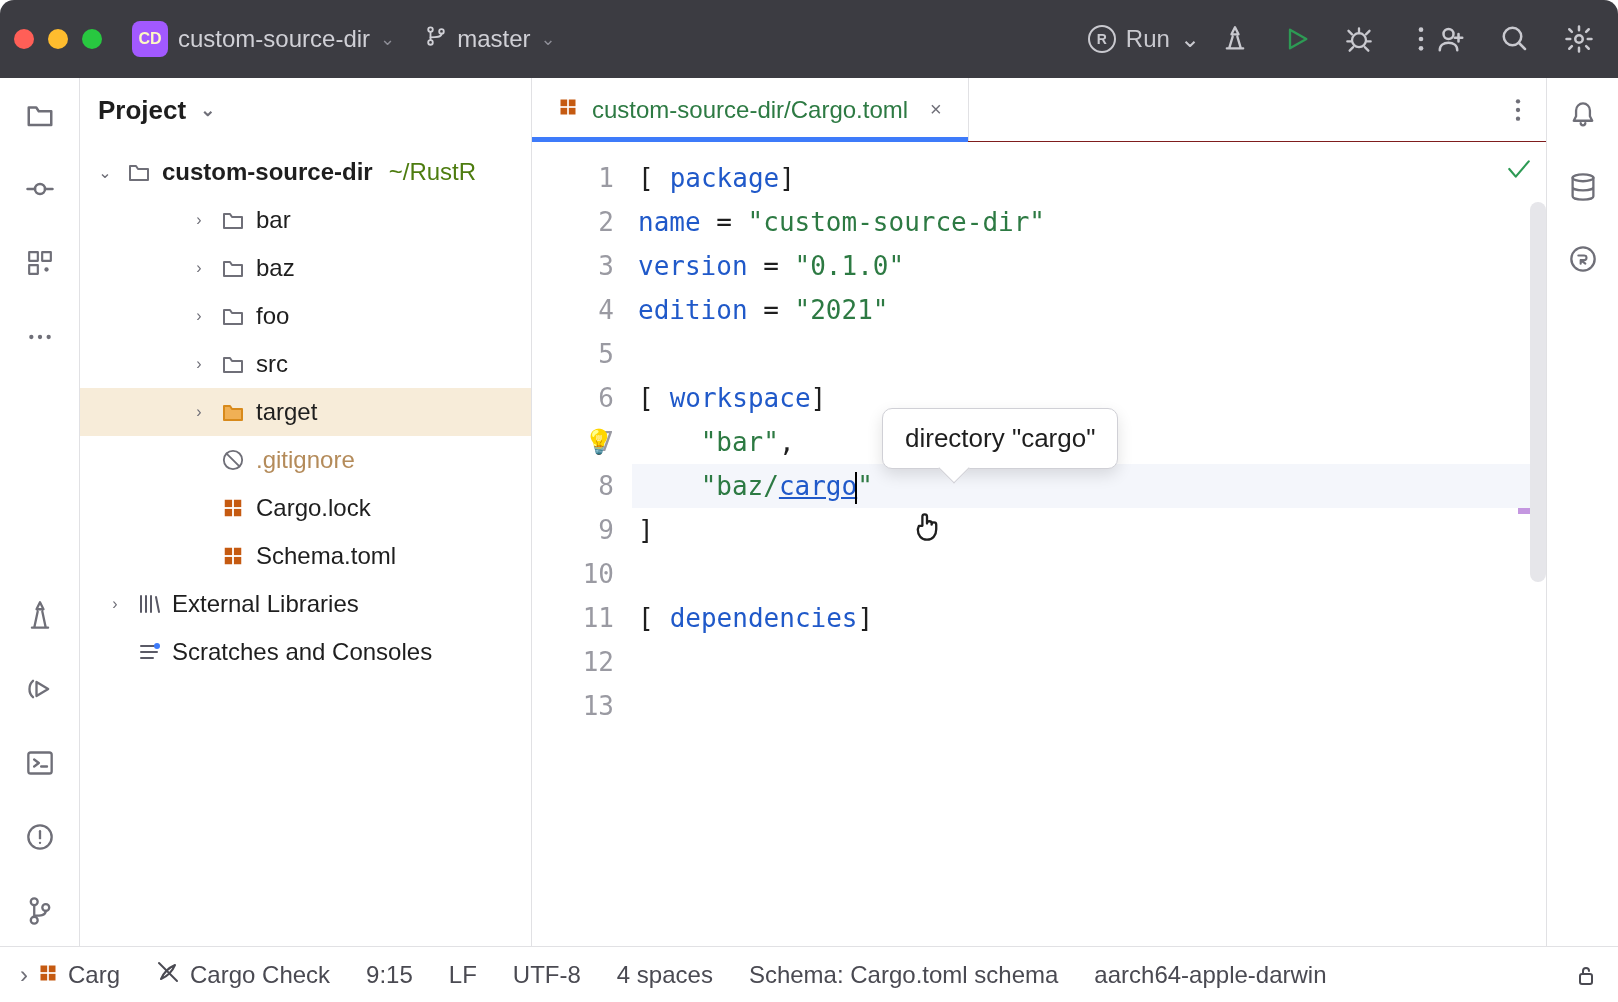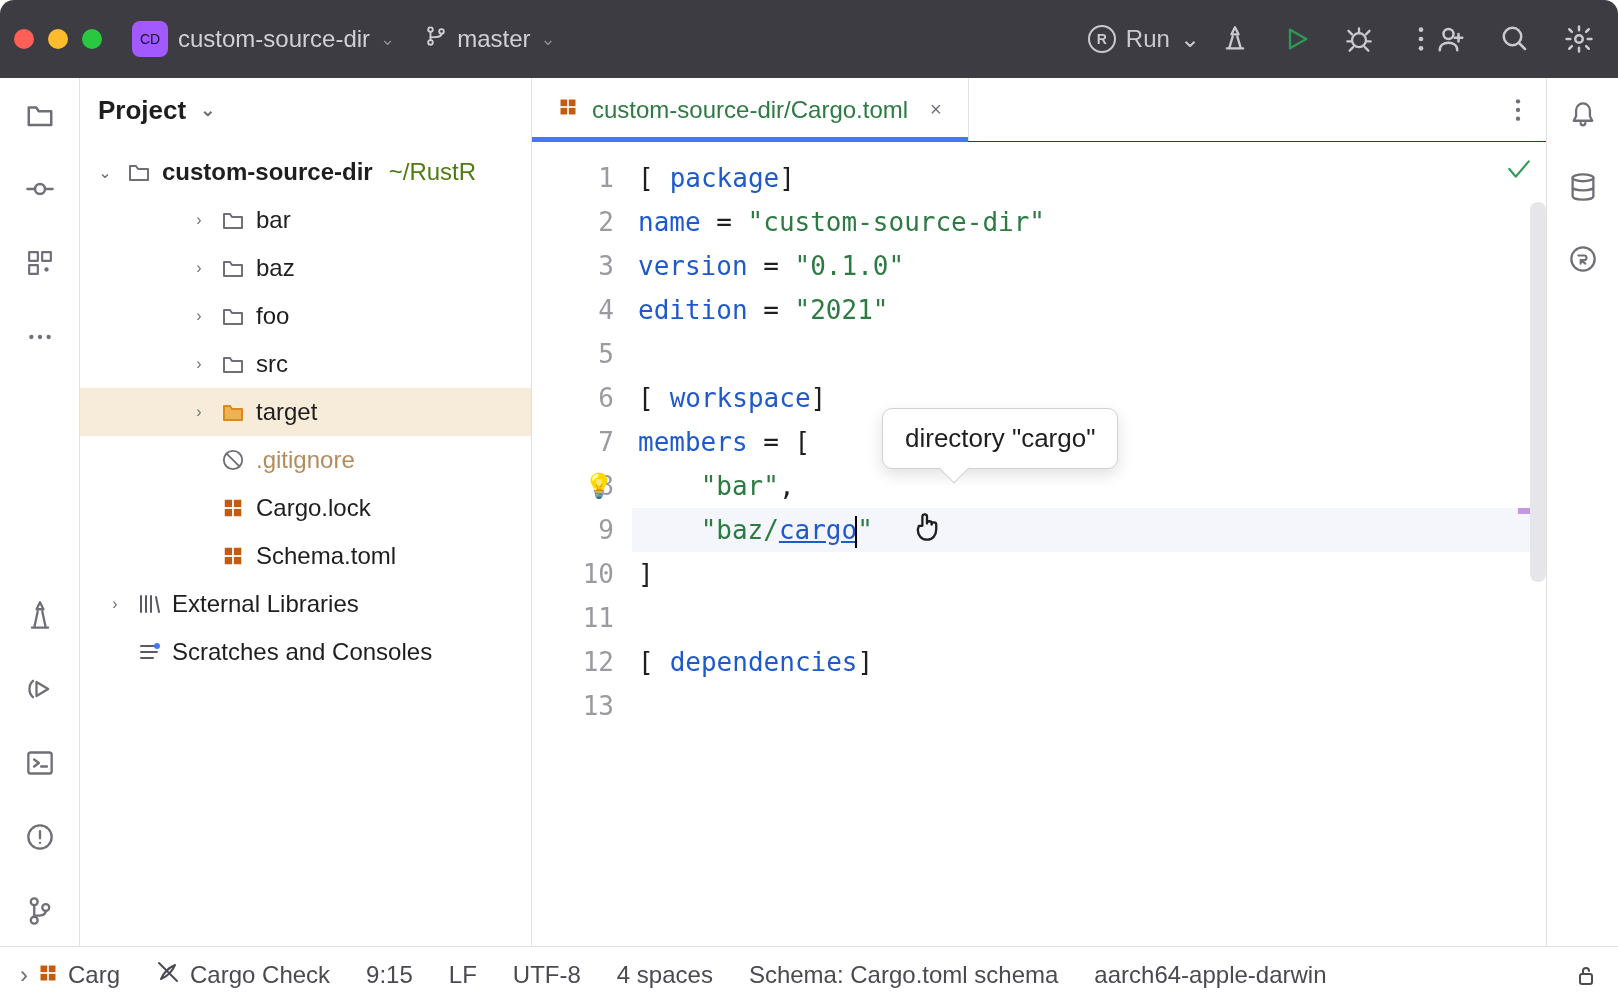--- a/index.html
+++ b/index.html
@@ -31,21 +31,21 @@
   padding: 0 14px;
   color: #c9c9cf;
 }
 .traffic-lights { display: flex; gap: 14px; margin-right: 30px; }
 .tl { width: 20px; height: 20px; border-radius: 50%; }
 .tl.close { background: #ff5f57; }
 .tl.min { background: #febc2e; }
 .tl.max { background: #28c840; }
 .proj-badge {
   width: 36px; height: 36px; border-radius: 8px; background: #a259ff;
-  color: #0f172a; font-weight: 400; font-size: 14px; display:flex;
+  color: #fef9c3; font-weight: 700; font-size: 16px; display:flex;
   align-items:center; justify-content:center; margin-right: 10px;
 }
 .tb-dd { display:flex; align-items:center; gap:10px; color:#d0d0d6; font-size:24px; margin-right: 30px; }
 .tb-dd .chev { color:#8e8e97; font-size:18px; }
 .tb-run { display:flex; align-items:center; gap:10px; font-size:24px; }
 .tb-run .rust-badge { width:28px;height:28px;border-radius:50%;border:2px solid #c9c9cf;display:flex;align-items:center;justify-content:center;font-size:14px;font-weight:700; }
 .tb-spacer { flex: 1; }
 .tb-icons { display:flex; align-items:center; gap:32px; margin-left:20px; }
 .tb-icon { width:30px;height:30px;color:#c9c9cf; display:flex;align-items:center;justify-content:center; }
 .tb-icons-right { display:flex; align-items:center; gap:34px; margin-left:auto; padding-right: 10px; }
@@ -468,21 +468,20 @@
           <div>12</div>
           <div>13</div>
         </div>
         <div class="code">
           <div class="code-line"><span>[</span><span class="tok-sec">package</span><span>]</span></div>
           <div class="code-line"><span class="tok-key">name</span><span> = </span><span class="tok-str">"custom-source-dir"</span></div>
           <div class="code-line"><span class="tok-key">version</span><span> = </span><span class="tok-str">"0.1.0"</span></div>
           <div class="code-line"><span class="tok-key">edition</span><span> = </span><span class="tok-str">"2021"</span></div>
           <div class="code-line"></div>
           <div class="code-line"><span>[</span><span class="tok-sec">workspace</span><span>]</span></div>
-          <div class="code-line"><span class="tok-key">members</span><span> = [</span></div>
           <div class="code-line" style="position:relative;">    <span class="tok-str">"bar"</span><span>,</span><span class="bulb">💡</span></div>
           <div class="code-line current">    <span class="tok-str">"</span><span class="tok-str">baz/</span><span class="tok-link">cargo</span><span class="caret"></span><span class="tok-str">"</span></div>
           <div class="code-line"><span>]</span></div>
           <div class="code-line"></div>
           <div class="code-line"><span>[</span><span class="tok-sec">dependencies</span><span>]</span></div>
           <div class="code-line"></div>
 
           <div class="tooltip">
             <span>directory "cargo"</span>
             <div class="tip-arrow"></div>

